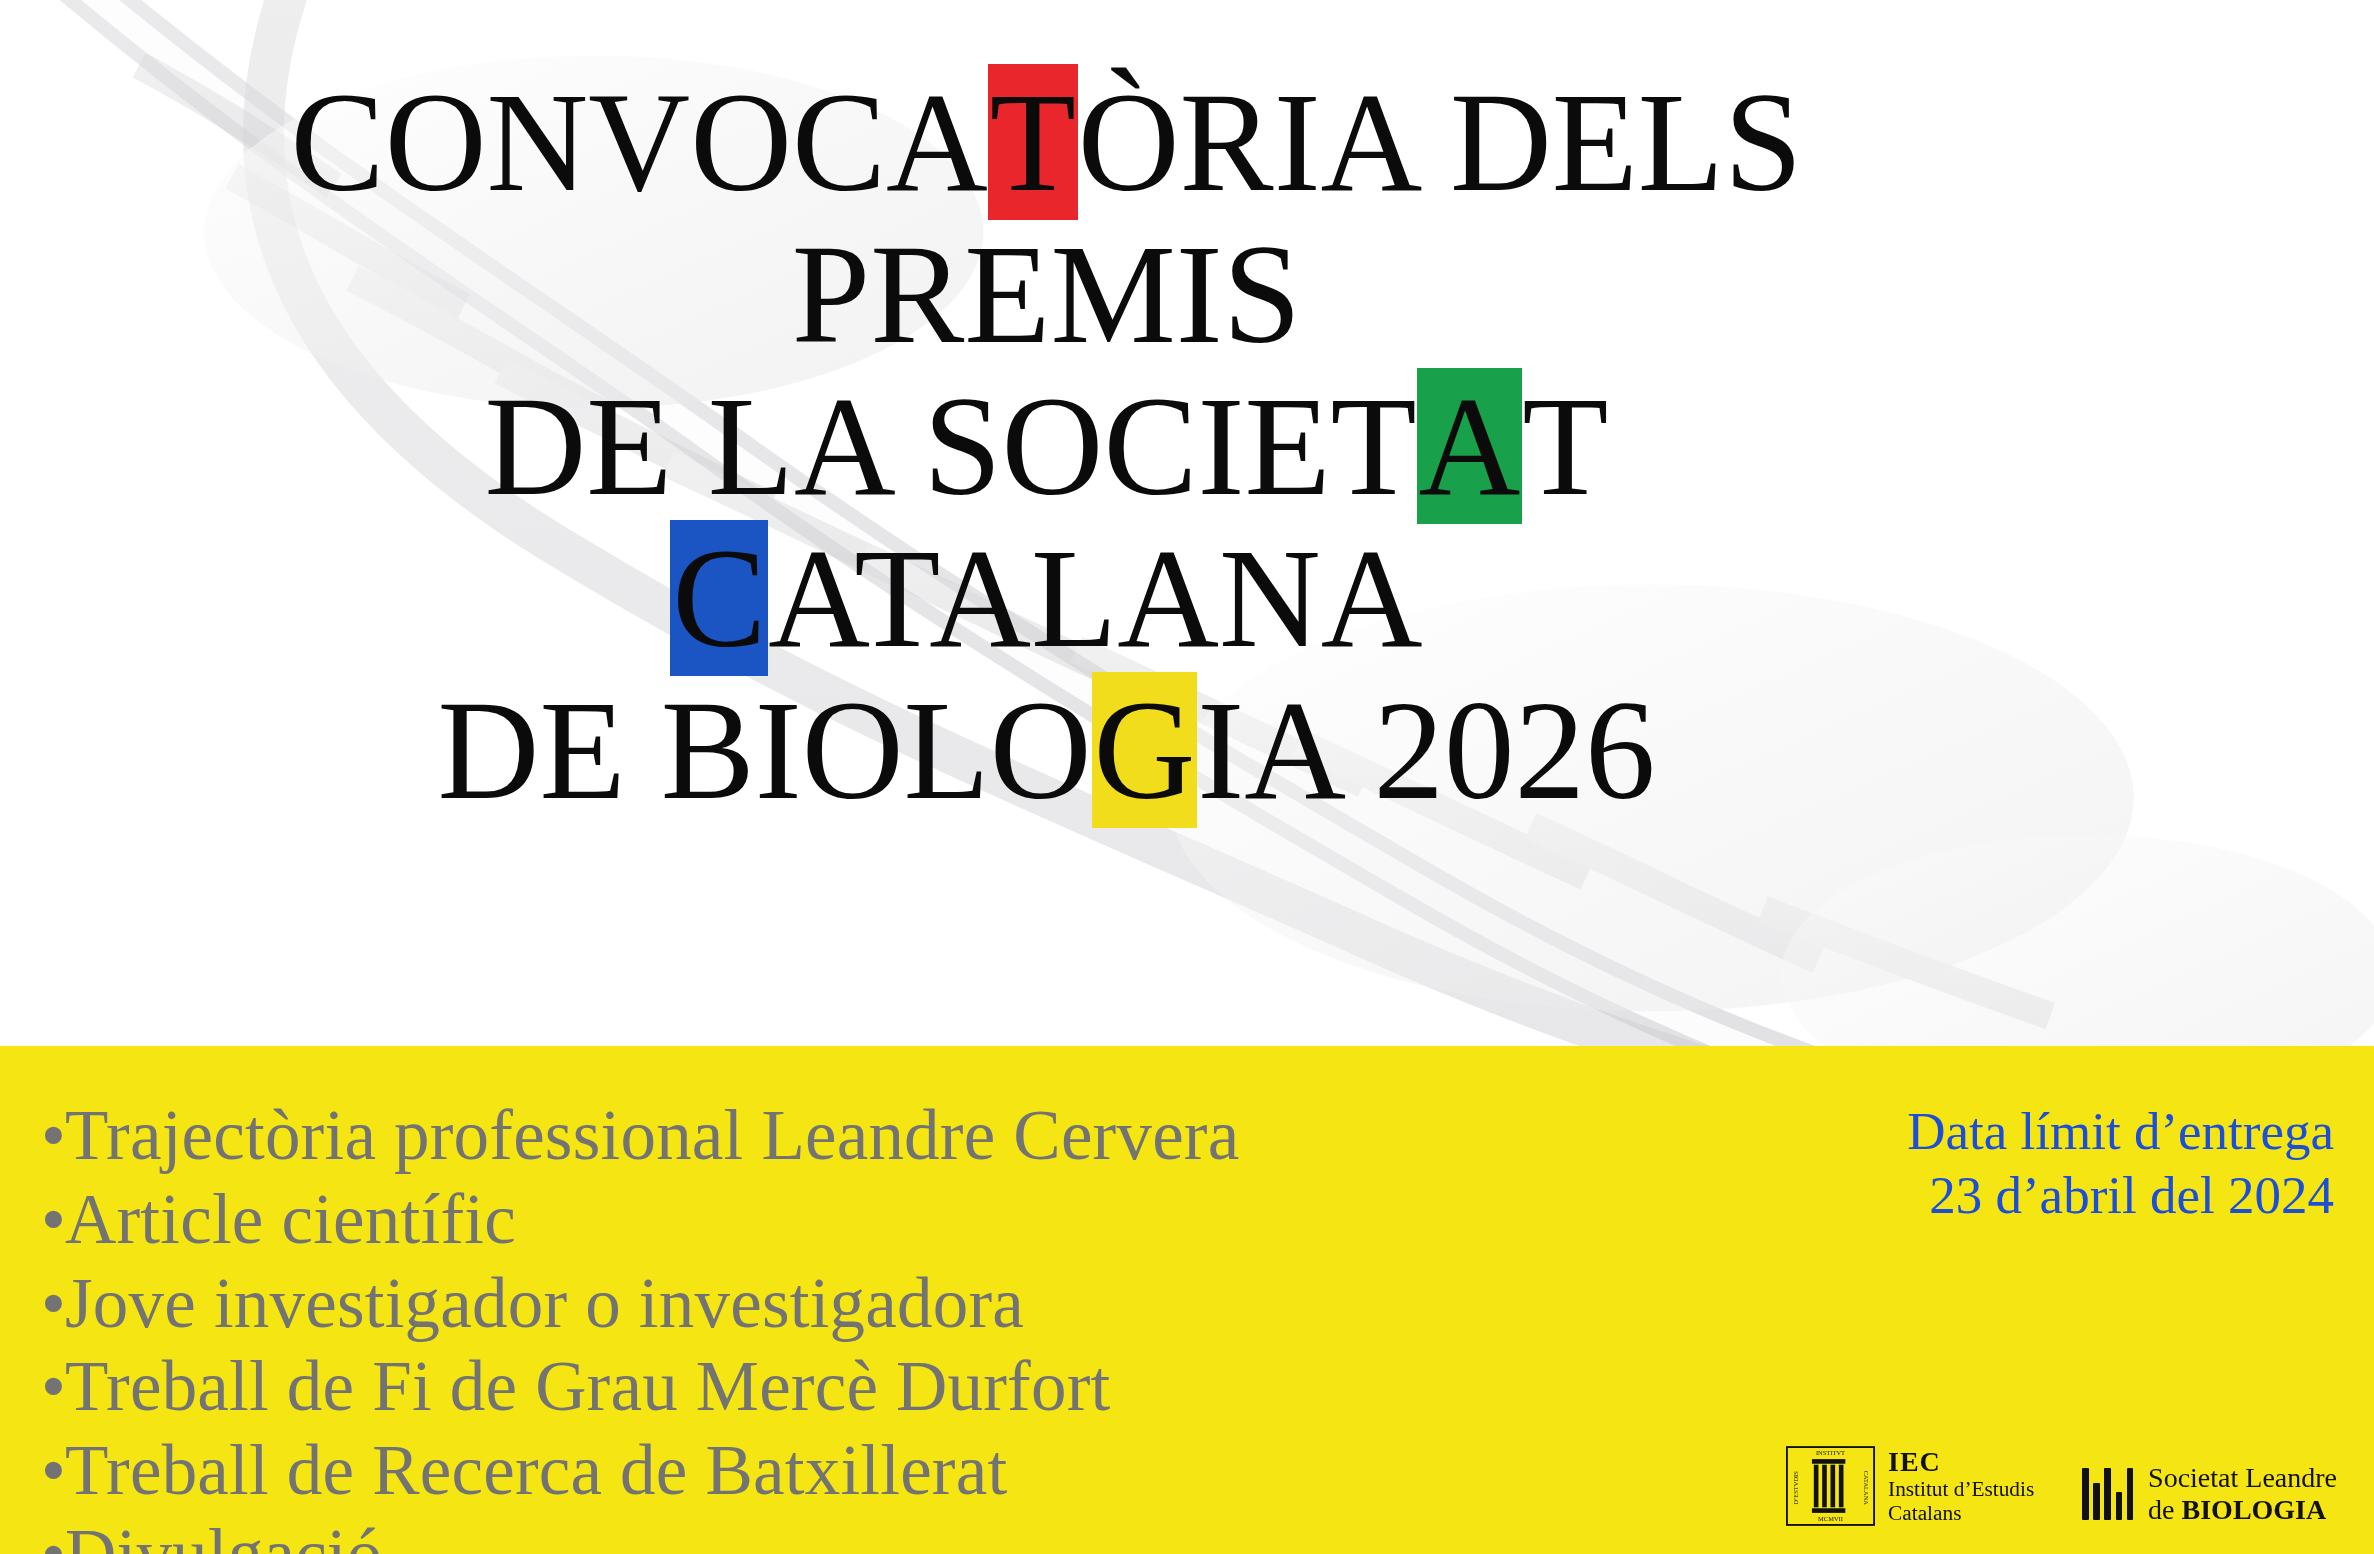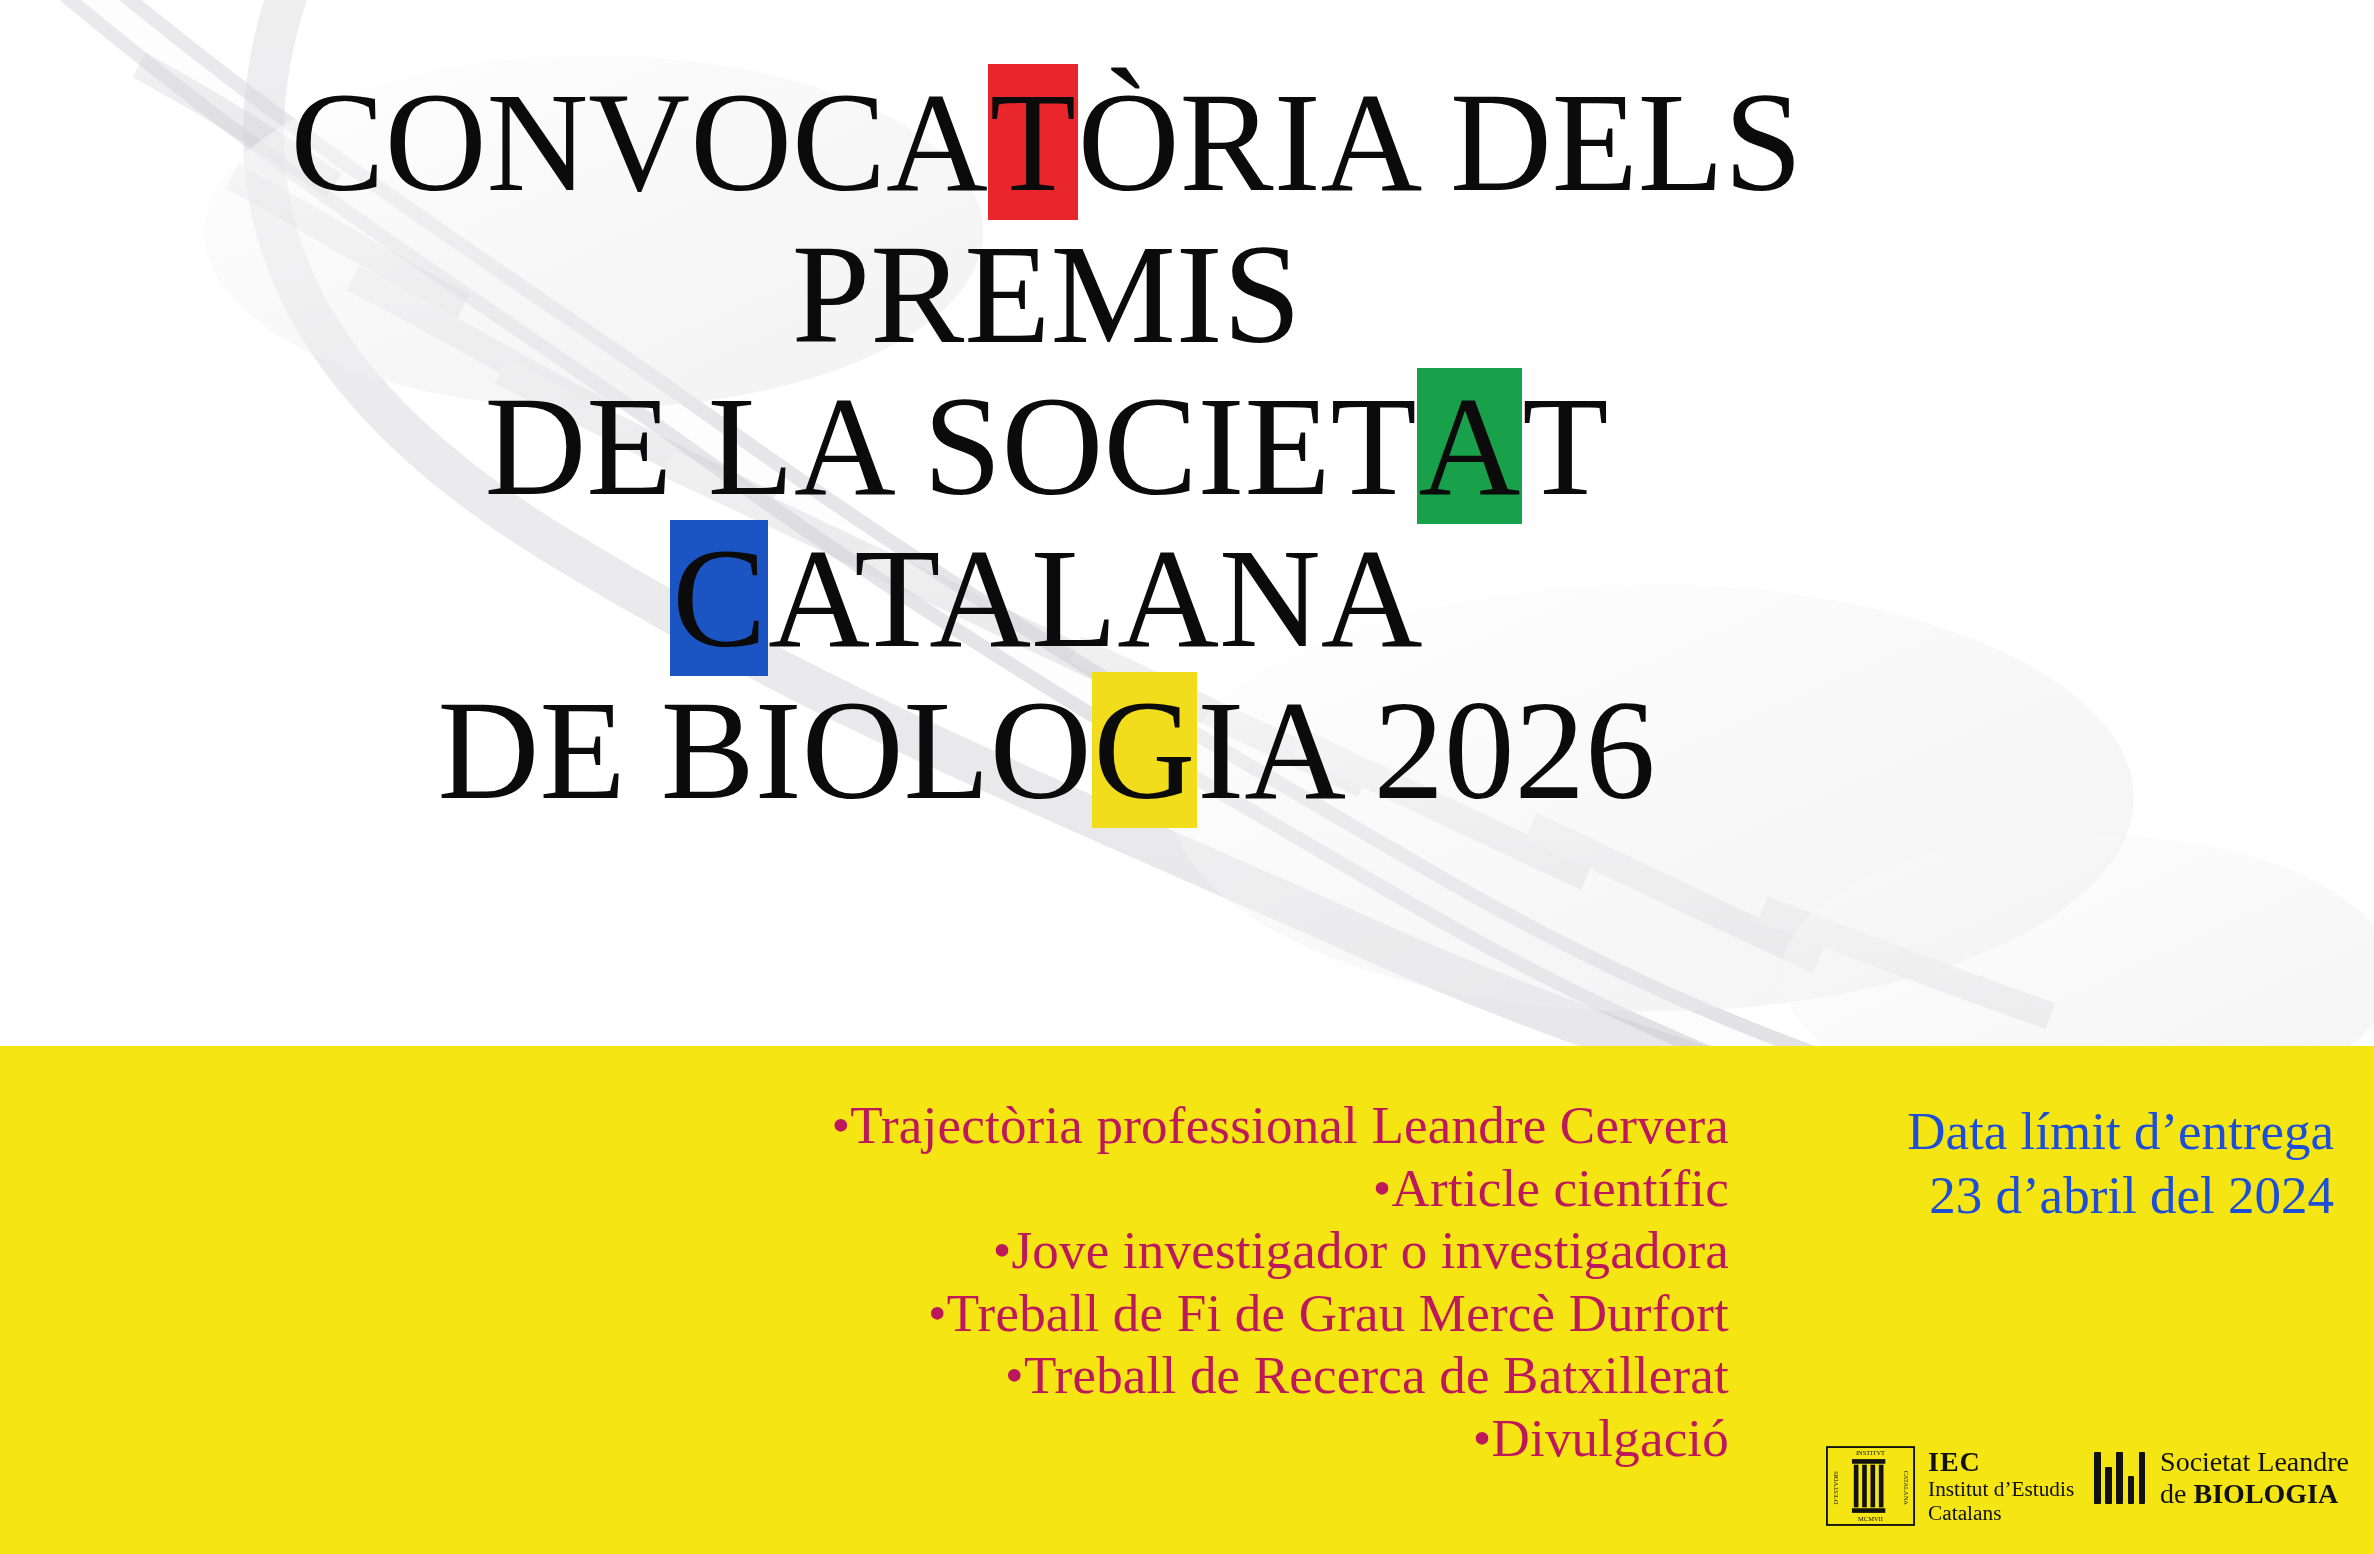--- a/index.html
+++ b/index.html
@@ -79,26 +79,25 @@
     z-index: 4;
   }
 
   .categories {
     position: absolute;
     left: 41px;
     top: 48px;
     width: 1688px;
   }
   .cat-item {
-    font-size: 53px;
+    font-size: 71px;
     line-height: 1.18;
-    color: #be185d;
+    color: #737373;
     white-space: nowrap;
     letter-spacing: 0.2px;
-    text-align: right;
   }
   .cat-item .bullet {
     display: inline-block;
     width: 24px;
   }
 
   .deadline {
     position: absolute;
     right: 41px;
     top: 54px;
@@ -107,25 +106,25 @@
   }
   .deadline .dl-line {
     font-size: 53px;
     line-height: 1.2;
     white-space: nowrap;
   }
 
   
   .logos {
     position: absolute;
-    right: 26px;
+    right: 38px;
     bottom: 28px;
     display: flex;
-    align-items: flex-start;
-    gap: 20px;
+    align-items: flex-end;
+    gap: 48px;
   }
   .logo-iec {
     display: flex;
     align-items: center;
     gap: 13px;
   }
   .iec-mark {
     width: 89px;
     height: 80px;
     position: relative;

